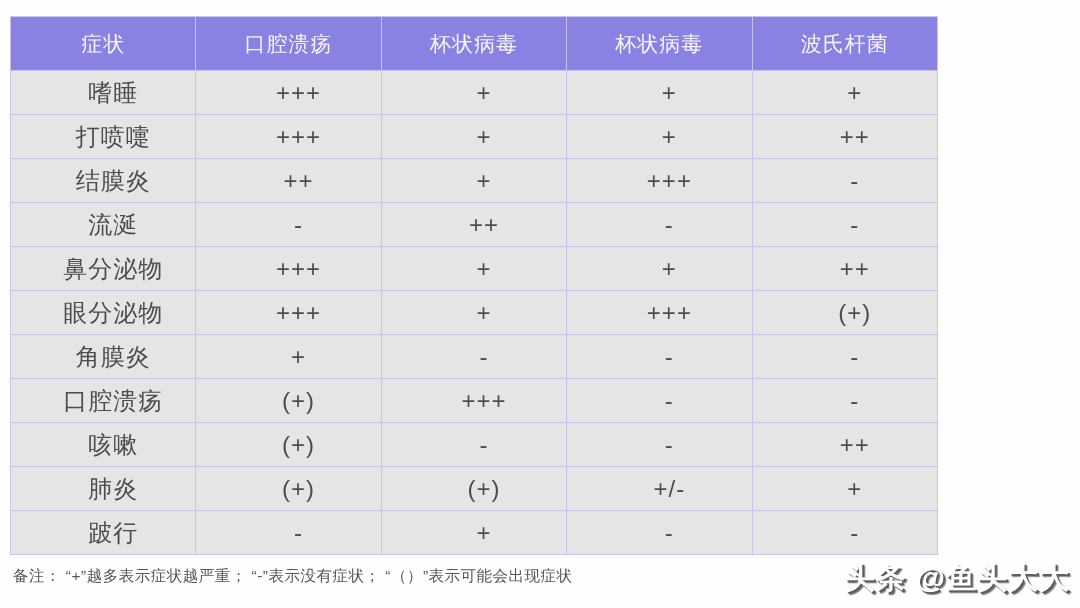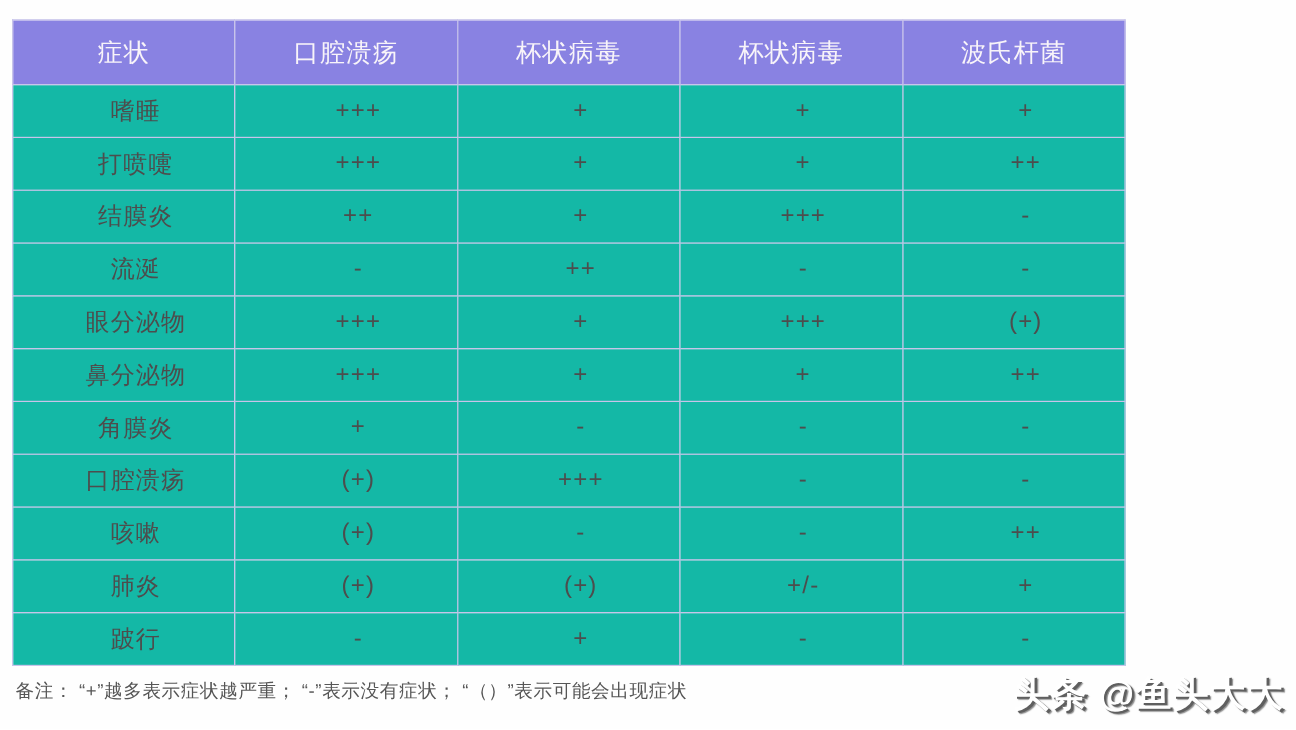--- a/index.html
+++ b/index.html
@@ -30,23 +30,23 @@
   table.symptom-table th {
     height: 54px;
     background: #8982e2;
     color: #f8f4f9;
     font-size: 21px;
     font-weight: 500;
     letter-spacing: 1px;
   }
   table.symptom-table td {
     height: 44px;
-    background: #14b8a6;
+    background: #e5e5e5;
     color: #4d4d4d;
-    font-size: 20px;
+    font-size: 24px;
     padding-left: 20px;
   }
   td.symptom-cell { letter-spacing: 1px; }
   td.severity-cell { font-size: 21px; letter-spacing: 1px; }
   .footnote {
     position: absolute;
     left: 13px;
     top: 566px;
     font-size: 15.5px;
     color: #565656;
@@ -102,32 +102,32 @@
           <td class="severity-cell">-</td>
         </tr>
         <tr>
           <td class="symptom-cell">流涎</td>
           <td class="severity-cell">-</td>
           <td class="severity-cell">++</td>
           <td class="severity-cell">-</td>
           <td class="severity-cell">-</td>
         </tr>
         <tr>
+          <td class="symptom-cell">鼻分泌物</td>
+          <td class="severity-cell">+++</td>
+          <td class="severity-cell">+</td>
+          <td class="severity-cell">+</td>
+          <td class="severity-cell">++</td>
+        </tr>
+        <tr>
           <td class="symptom-cell">眼分泌物</td>
           <td class="severity-cell">+++</td>
           <td class="severity-cell">+</td>
           <td class="severity-cell">+++</td>
           <td class="severity-cell">(+)</td>
-        </tr>
-        <tr>
-          <td class="symptom-cell">鼻分泌物</td>
-          <td class="severity-cell">+++</td>
-          <td class="severity-cell">+</td>
-          <td class="severity-cell">+</td>
-          <td class="severity-cell">++</td>
         </tr>
         <tr>
           <td class="symptom-cell">角膜炎</td>
           <td class="severity-cell">+</td>
           <td class="severity-cell">-</td>
           <td class="severity-cell">-</td>
           <td class="severity-cell">-</td>
         </tr>
         <tr>
           <td class="symptom-cell">口腔溃疡</td>

